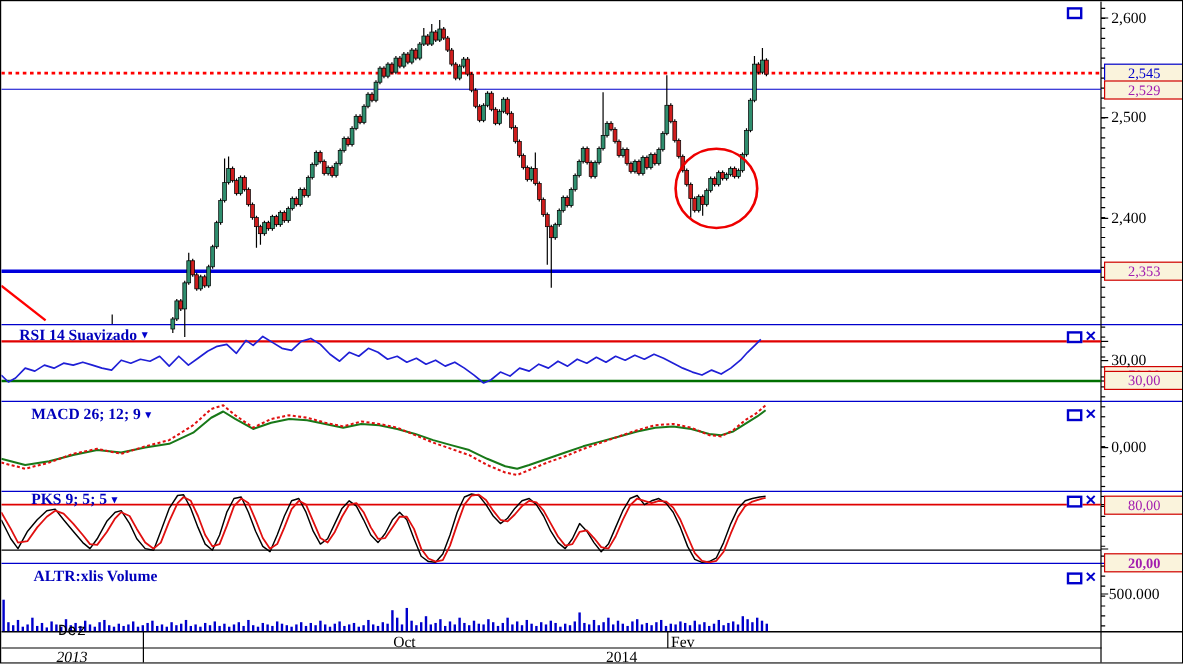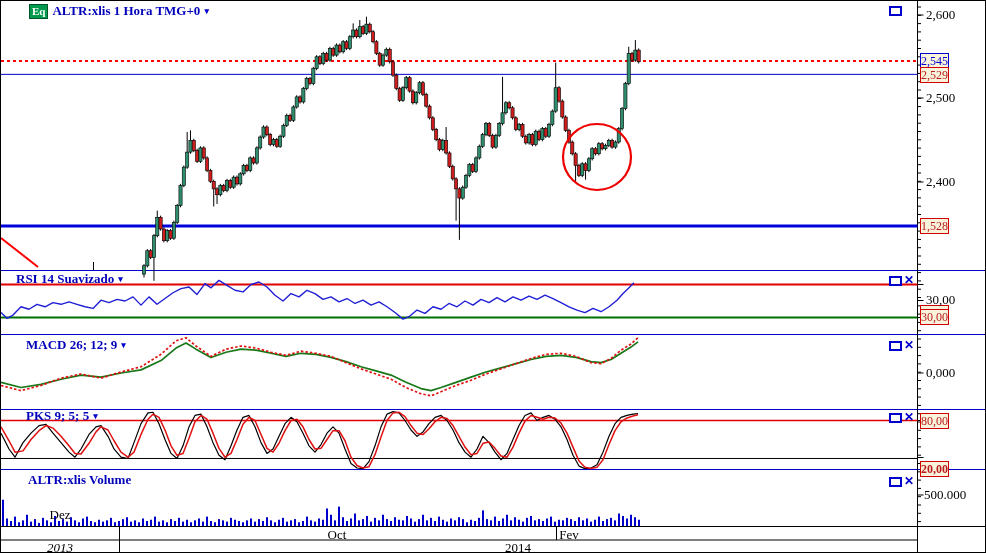--- a/index.html
+++ b/index.html
@@ -4,23 +4,23 @@
 <style>
   html,body{margin:0;padding:0;background:#888;}
   #screen{position:relative;width:986px;height:553px;background:#ffffff;overflow:hidden;
           font-family:"Liberation Serif",serif;border:1px solid #000;box-sizing:border-box;}
   #cv{position:absolute;left:0;top:0;}
   .ptitle{position:absolute;font:bold 13px "Liberation Serif",serif;color:#0000bb;white-space:nowrap;line-height:14px;}
   .arrow{font-size:9px;color:#0000cc;margin-left:4px;vertical-align:1px;}
   .eq-badge{display:inline-block;background:#009a4e;color:#fff;font:bold 11px "Liberation Serif",serif;
             padding:0 2px;margin-right:4px;border:1px solid #00572c;line-height:13px;}
   .axislabel{position:absolute;font:13px "Liberation Serif",serif;color:#000000;line-height:14px;white-space:nowrap;}
-  .boxlabel{position:absolute;font:12px "Liberation Serif",serif;background:#faf3dc;padding:0 0;
+  .boxlabel{position:absolute;font:12px "Liberation Serif",serif;background:#faf3dc;padding:0 19px;
             line-height:14px;border:1px solid;white-space:nowrap;}
-  .boxlabel.red{color:#b91c1c;border-color:#d00000;}
+  .boxlabel.red{color:#a21caf;border-color:#d00000;}
   .boxlabel.blue{color:#0000cc;border-color:#0000cc;}
   .icon-restore{position:absolute;width:9px;height:6px;border:2px solid #0000cc;background:#fff;}
   .icon-close{position:absolute;font:bold 12px "Liberation Sans",sans-serif;color:#0000cc;line-height:11px;}
   .datelabel{position:absolute;font:13px "Liberation Serif",serif;color:#000;transform:translateX(-50%);line-height:13px;}
 </style>
 </head>
 <body>
 
 <div id="screen">
 
@@ -577,23 +577,20 @@
       <rect x="626.12" y="52.455999999999996" width="3.2" height="30.095999999999997" fill="#2f8e6e" stroke="#000000" stroke-width="0.6"></rect>
       <line x1="631.04" y1="50.784" x2="631.04" y2="60.815999999999995" stroke="#000000" stroke-width="1"></line>
       <rect x="629.4399999999999" y="52.455999999999996" width="3.2" height="6.688000000000002" fill="#cf1d1d" stroke="#000000" stroke-width="0.6"></rect>
       <line x1="634.3599999999999" y1="39.08" x2="634.3599999999999" y2="60.815999999999995" stroke="#000000" stroke-width="1"></line>
       <rect x="632.7599999999999" y="49.112" width="3.2" height="10.031999999999996" fill="#2f8e6e" stroke="#000000" stroke-width="0.6"></rect>
       <line x1="637.68" y1="47.44" x2="637.68" y2="62.488" stroke="#000000" stroke-width="1"></line>
       <rect x="636.0799999999999" y="49.112" width="3.2" height="11.703999999999994" fill="#cf1d1d" stroke="#000000" stroke-width="0.6"></rect>
       <ellipse cx="596" cy="156" rx="34" ry="33" fill="none" stroke="#ee0000" stroke-width="2.2"></ellipse>
     </svg>
 
-  <div class="ptitle" style="left:28px;top:3px;">
-    <span class="eq-badge">Eq</span><span>ALTR:xlis 1 Hora TMG+0</span><span class="arrow">▾</span>
-  </div>
   <span class="icon-restore" style="left:888px;top:5px;"></span>
 
   <div class="ptitle" style="left:15px;top:271px;">
     <span>RSI 14 Suavizado</span><span class="arrow">▾</span>
   </div>
   <span class="icon-restore" style="left:888px;top:275px;"></span>
   <span class="icon-close" style="left:903px;top:274px;">✕</span>
 
   <div class="ptitle" style="left:25px;top:337px;">
     <span>MACD 26; 12; 9</span><span class="arrow">▾</span>
@@ -611,32 +608,32 @@
     <span>ALTR:xlis Volume</span>
   </div>
   <span class="icon-restore" style="left:888px;top:476px;"></span>
   <span class="icon-close" style="left:903px;top:475px;">✕</span>
 
   <span class="axislabel" style="left:925px;top:7px;">2,600</span>
   <span class="axislabel" style="left:925px;top:90px;">2,500</span>
   <span class="axislabel" style="left:925px;top:174px;">2,400</span>
   <span class="boxlabel blue" style="left:919px;top:52px;">2,545</span>
   <span class="boxlabel red" style="left:919px;top:66px;">2,529</span>
-  <span class="boxlabel red" style="left:919px;top:217px;">1,528</span>
+  <span class="boxlabel red" style="left:919px;top:217px;">2,353</span>
 
   <span class="boxlabel red" style="left:919px;top:275px;margin-top:29px;">70,00</span>
   <span class="axislabel" style="left:925px;top:292px;">30,00</span>
   <span class="boxlabel red" style="left:919px;top:308px;">30,00</span>
 
   <span class="axislabel" style="left:925px;top:365px;">0,000</span>
 
   <span class="boxlabel red" style="left:919px;top:412px;">80,00</span>
   <span class="boxlabel red" style="left:919px;top:460px;font-weight:bold;">20,00</span>
 
   <span class="axislabel" style="left:923px;top:487px;">500.000</span>
 
-  <span class="datelabel" style="left:59px;top:507px;">Dez</span>
+  <span class="datelabel" style="left:59px;top:518px;font-family:Liberation Mono, monospace;">Dez</span>
   <span class="datelabel" style="left:336px;top:527px;">Oct</span>
   <span class="datelabel" style="left:568px;top:527px;">Fev</span>
   <span class="datelabel" style="left:59px;top:540px;font-style:italic;">2013</span>
   <span class="datelabel" style="left:517px;top:540px;">2014</span>
 
 </div>
 
 </body></html>

